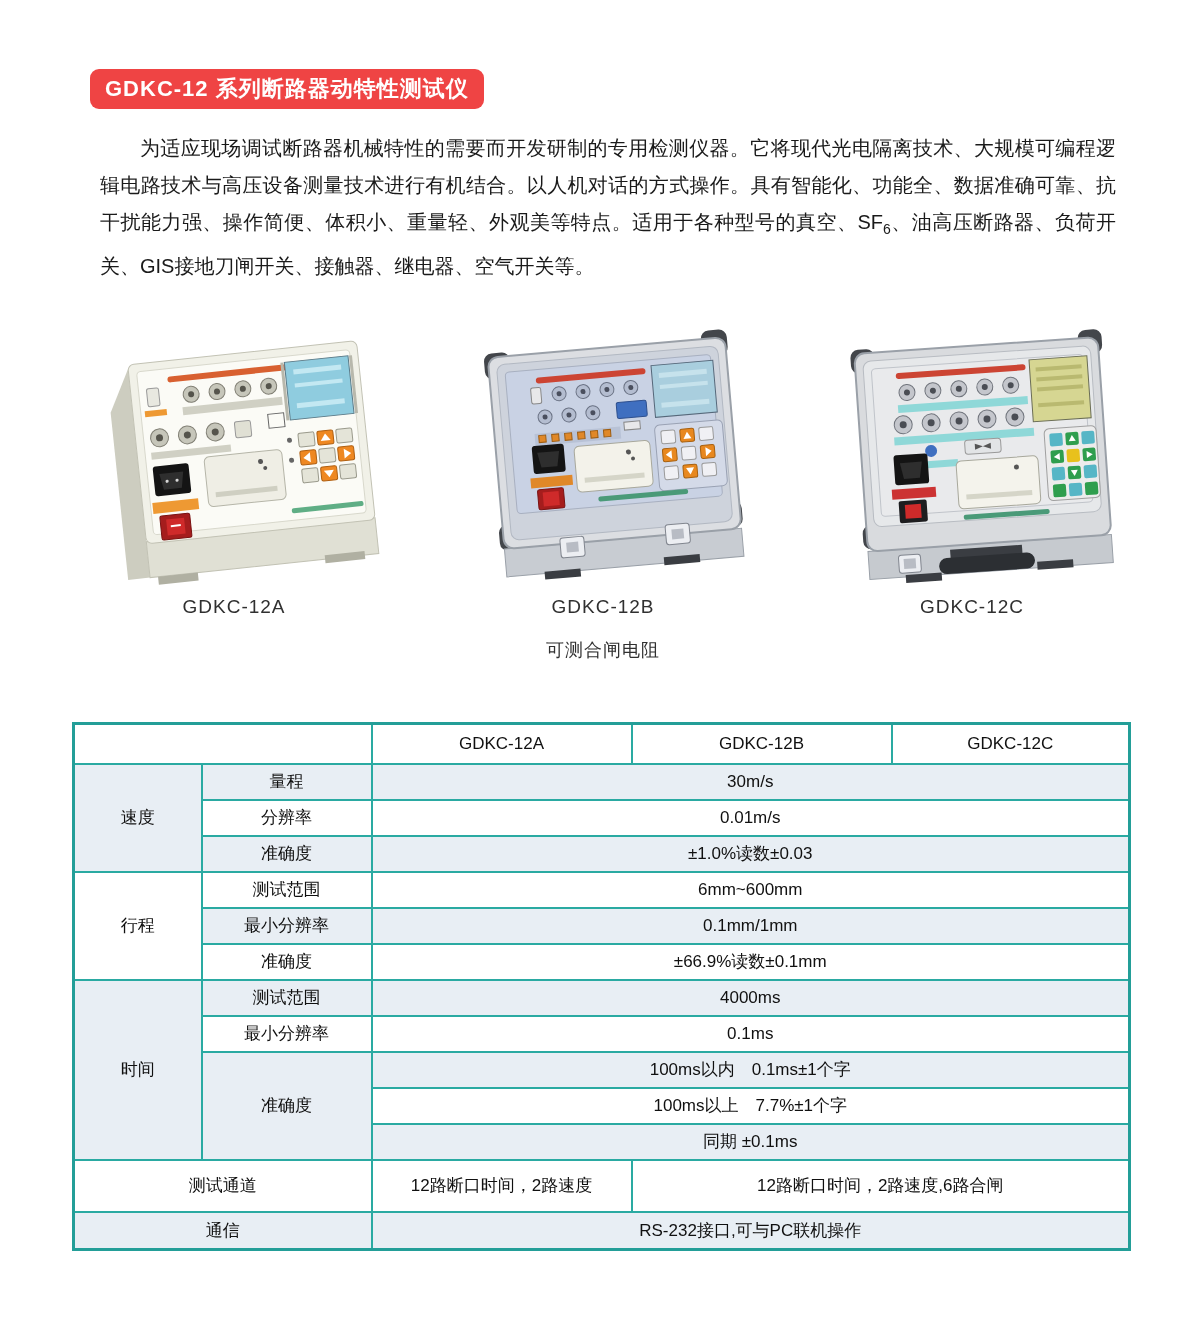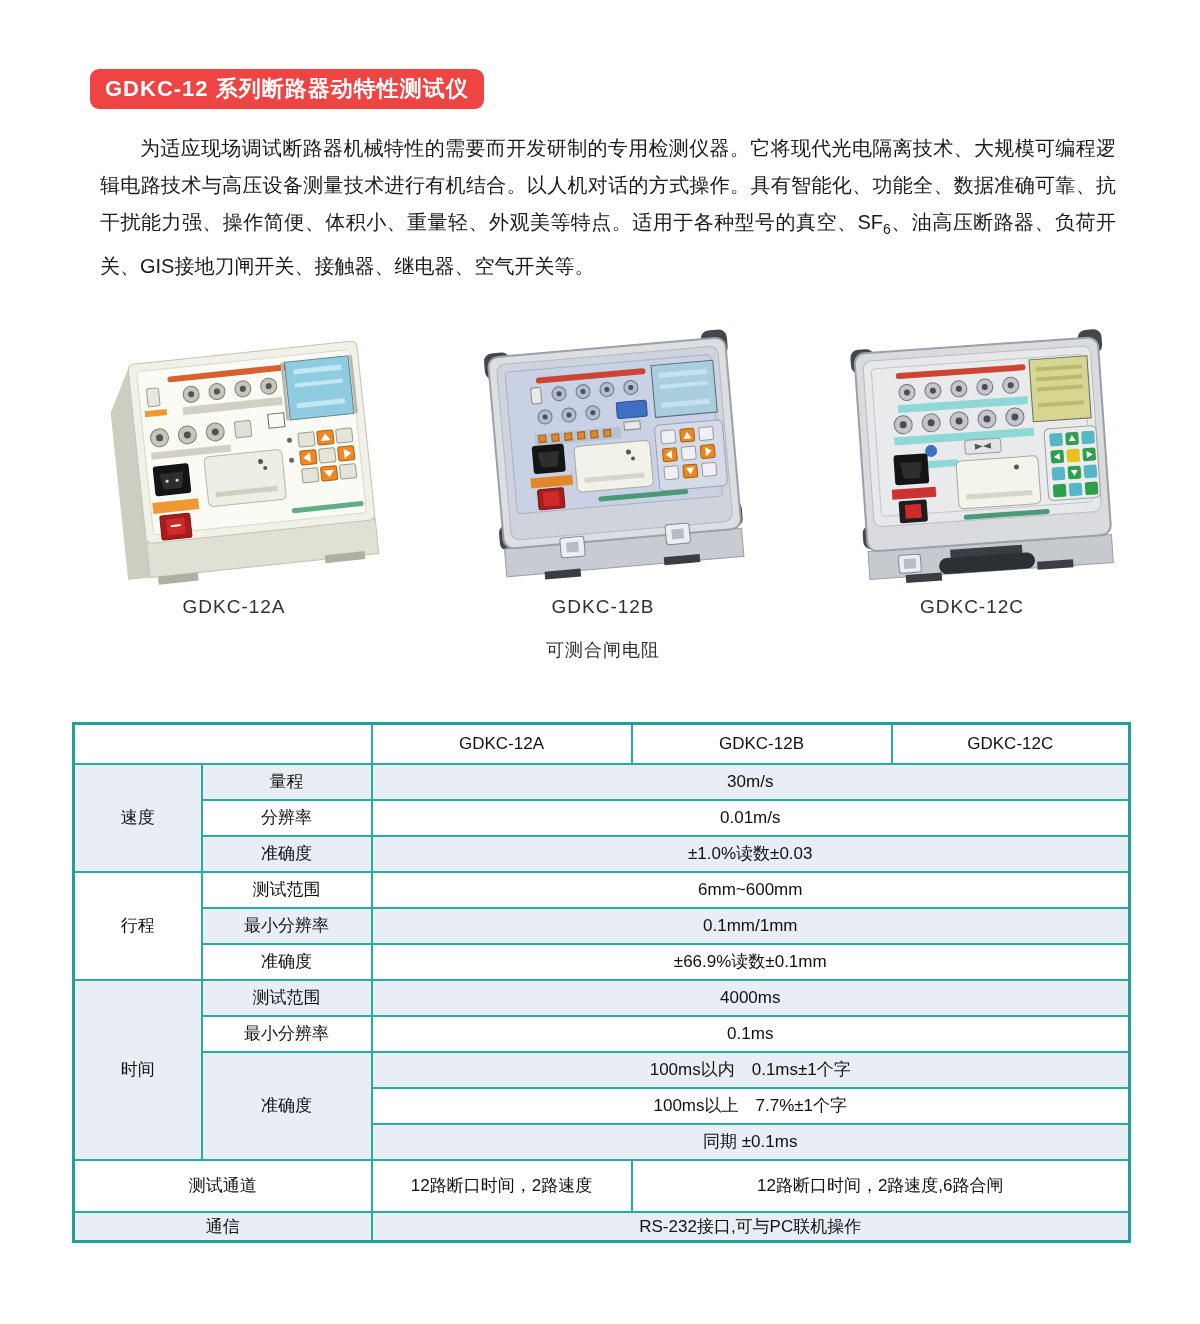--- a/index.html
+++ b/index.html
@@ -70,21 +70,21 @@
     border: 2px solid #2aaaa2;
     text-align: center;
     vertical-align: middle;
     font-weight: normal;
     padding: 0 4px;
     background: #ffffff;
   }
   tr.h-row  { height: 40px; }
   tr.s-row  { height: 36px; }
   tr.ch-row { height: 52px; }
-  tr.cm-row { height: 30px; }
+  tr.cm-row { height: 38px; }
   .alt { background: #e8eef4 !important; }
 </style>
 </head>
 <body>
 
 <div class="page">
 
   <div class="title-badge">GDKC-12 系列断路器动特性测试仪</div>
 
   <p class="intro"><span>为适应现场调试断路器机械特性的需要而开发研制的专用检测仪器。它将现代光电隔离技术、大规模可编程逻辑电路技术与高压设备测量技术进行有机结合。以人机对话的方式操作。具有智能化、功能全、数据准确可靠、抗干扰能力强、操作简便、体积小、重量轻、外观美等特点。适用于各种型号的真空、SF</span><sub>6</sub><span>、油高压断路器、负荷开关、GIS接地刀闸开关、接触器、继电器、空气开关等。</span></p>

